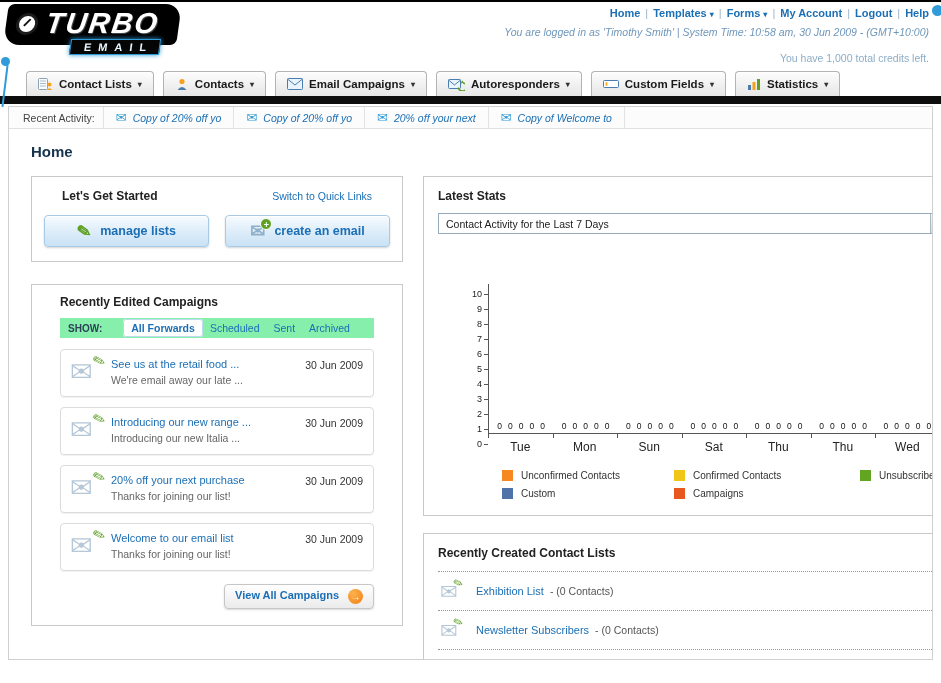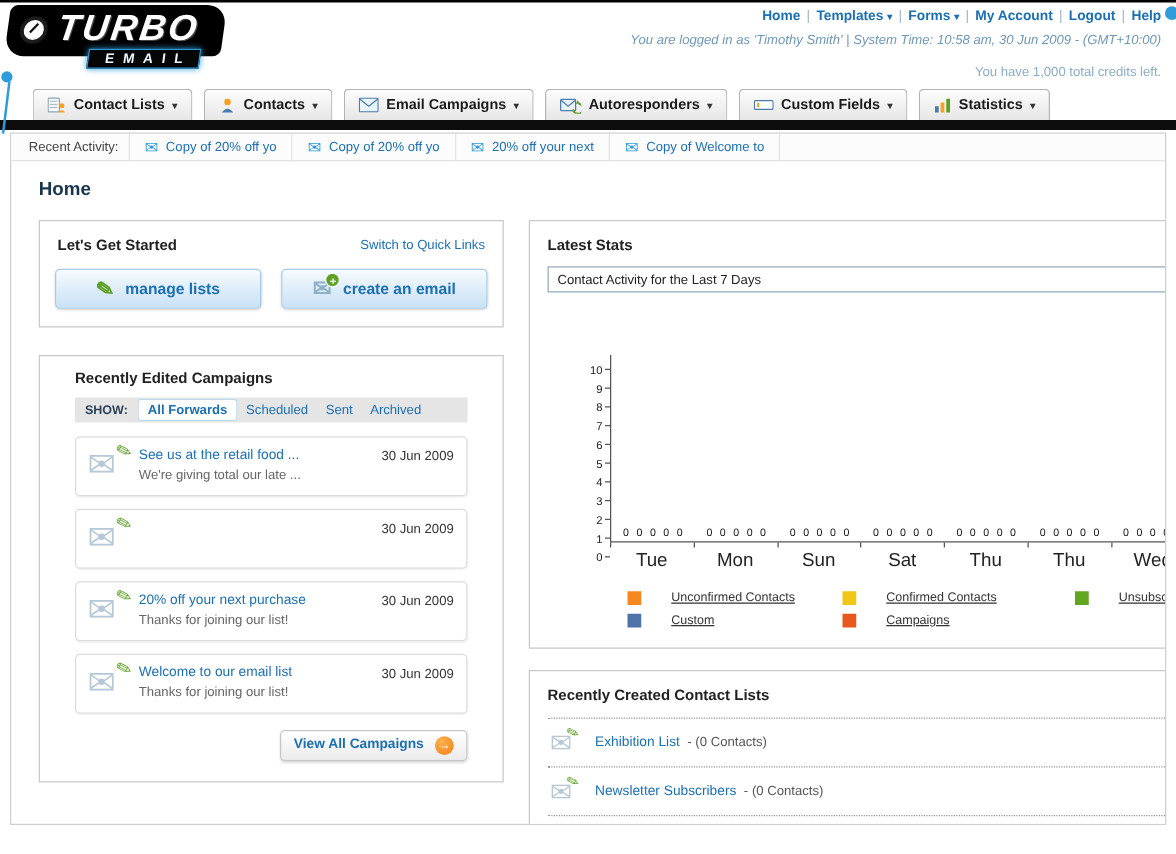--- a/index.html
+++ b/index.html
@@ -68,34 +68,34 @@
   .frame { margin:2px 8px 0; border:1px solid #d0d0d0; height:554px; background:#fff; overflow:hidden; }
   .activity-bar {
     height:22px; display:flex; align-items:center;
     background:#fcfcfc; border-bottom:1px solid #e2e2e2;
     padding:0 6px 0 14px; font-size:10.5px;
   }
   .activity-label { color:#444; margin-right:8px; }
   .act-item { display:inline-flex; align-items:center; gap:6px; padding:0 12px; border-right:1px solid #e3e3e3; height:22px; }
   .act-item:first-child { border-left:1px solid #e3e3e3; }
   .act-env { color:#2f9ad7; font-size:13px; line-height:12px; }
-  .act-link { color:#1b6fb5; font-size:10.5px; }
+  .act-link { color:#1b6fb5; font-size:10.5px;font-style:italic; }
 
   .content { padding:12px 22px 0; }
   .page-title { font-size:15px; font-weight:bold; color:#17344f; margin:2px 0 16px; }
   .cols { display:flex; gap:20px; align-items:flex-start; }
   .col-left { width:372px; flex:none; }
   .col-right { flex:1; }
 
   .panel { border:1px solid #c9c9c9; background:#fff; }
   .panel-title { font-size:12px; font-weight:bold; color:#222; }
 
   
   .get-started { padding:10px 12px 14px; }
-  .gs-head { display:flex; justify-content:space-between; align-items:center; margin:2px 2px 12px; }
+  .gs-head { display:flex; justify-content:space-between; align-items:center; margin:2px 18px 12px; }
   .link.small { color:#1b6fb5; font-size:10.5px; }
   .gs-buttons { display:flex; gap:16px; }
   .big-btn {
     flex:1; height:32px; display:inline-flex; align-items:center; justify-content:center; gap:9px;
     border:1px solid #a7cbe6; border-radius:4px;
     background:linear-gradient(#f7fbfe, #dcecf9 55%, #c9e2f5);
     color:#1b6fb5; font-weight:bold; font-size:12.5px; font-family:inherit;
     box-shadow: inset 0 1px 0 #fff, 0 1px 2px rgba(0,0,0,.18);
     cursor:pointer;
   }
@@ -103,21 +103,21 @@
   .mng-pencil { color:#5da024; font-size:17px; transform:rotate(-10deg); }
   .btn-env { color:#8fb0c9; font-size:18px; line-height:16px; }
   .plus-badge {
     position:absolute; right:-7px; top:-5px; width:12px; height:12px; border-radius:50%;
     background:#5da024; color:#fff; font-size:9px; line-height:12px; text-align:center; font-weight:bold;
     border:1px solid #fff;
   }
 
   
   .campaigns { margin-top:22px; padding:10px 28px 16px; }
-  .show-bar { background:#e5e5e5; padding:4px 8px; display:flex; align-items:center; gap:8px; margin:9px 0 11px; }
+  .show-bar { background:#86efac; padding:4px 8px; display:flex; align-items:center; gap:21px; margin:9px 0 11px; }
   .show-label { font-size:10px; font-weight:bold; color:#2b4257; }
   .ftab { color:#1b6fb5; font-size:10.5px; padding:2px 7px; }
   .ftab.active { background:#fff; border:1px solid #bcd9ee; border-radius:3px; font-weight:bold; }
   .citem {
     position:relative; border:1px solid #dcdcdc; border-radius:4px;
     padding:8px 86px 9px 50px; margin-bottom:10px; min-height:48px;
     box-shadow:0 1px 1px rgba(0,0,0,.06);
   }
   .envp { position:relative; display:inline-block; width:32px; height:26px; }
   .citem .envp { position:absolute; left:9px; top:10px; }
@@ -159,24 +159,24 @@
   .ytick { position:absolute; right:0; transform:translateY(-50%); display:flex; align-items:center; gap:2px; }
   .yt-text { font-size:9px; color:#222; }
   .yt-dash { width:4px; height:1px; background:#555; }
   .plot-wrap { flex:1; }
   .plot { height:150px; border-left:1px solid #555; border-bottom:1px solid #555; display:flex; }
   .cgroup { flex:1; position:relative; }
   .zeros { position:absolute; left:0; right:0; bottom:2px; display:flex; justify-content:center; gap:6px; }
   .zval { font-size:8.5px; color:#111; }
   .xlabels { display:flex; position:relative; }
   .xlabels::after { content:''; position:absolute; right:0; top:0; width:1px; height:4px; background:#555; }
-  .xcell { flex:1; text-align:center; font-size:15px; color:#222; padding-top:6px; position:relative; }
+  .xcell { flex:1; text-align:center; font-size:12px; color:#222; padding-top:6px; position:relative; }
   .xcell::before { content:''; position:absolute; left:0; top:0; width:1px; height:4px; background:#555; }
   .legend { display:grid; grid-template-columns:172px 186px auto; row-gap:7px; margin:16px 0 2px 34px; }
-  .legend-item { display:flex; align-items:center; gap:24px;text-decoration:underline; }
+  .legend-item { display:flex; align-items:center; gap:8px; }
   .swatch { width:11px; height:11px; display:inline-block; }
   .ltext { font-size:10px; color:#333; }
 
   
   .clists { margin-top:17px; padding:12px 14px 14px; }
   .clist-items { margin-top:11px; border-bottom:1px dotted #999; }
   .clrow { display:flex; align-items:center; gap:10px; padding:8px 2px; border-top:1px dotted #999; }
   .envp-small { transform:scale(.78); transform-origin:left center; width:26px; height:22px; }
   .cl-link { color:#1b6fb5; font-size:11px; }
   .cl-count { color:#555; font-size:10.5px; margin-left:-4px; }
@@ -326,28 +326,29 @@
           <div class="show-bar">
             <span class="show-label">SHOW:</span>
             <span class="show-tabs"><a class="ftab active" href="#">All Forwards</a><a class="ftab" href="#">Scheduled</a><a class="ftab" href="#">Sent</a><a class="ftab" href="#">Archived</a></span>
           </div>
           <div class="campaign-list">
               <div class="citem">
                 <span class="envp">
                   <span class="envp-body">✉</span>
                   <span class="envp-pencil">✎</span>
                 </span>
-                <div class="ctext"><a class="ctitle" href="#">See us at the retail food ...</a><div class="csub">We're giving total our late ...</div></div>
+                <div class="ctext"><a class="ctitle" href="#">See us at the retail food ...</a><div class="csub">We're email away our late ...</div></div>
                 <span class="cdate">30 Jun 2009</span>
               </div>
               <div class="citem">
                 <span class="envp">
                   <span class="envp-body">✉</span>
                   <span class="envp-pencil">✎</span>
                 </span>
+                <div class="ctext"><a class="ctitle" href="#">Introducing our new range ...</a><div class="csub">Introducing our new Italia ...</div></div>
                 <span class="cdate">30 Jun 2009</span>
               </div>
               <div class="citem">
                 <span class="envp">
                   <span class="envp-body">✉</span>
                   <span class="envp-pencil">✎</span>
                 </span>
                 <div class="ctext"><a class="ctitle" href="#">20% off your next purchase</a><div class="csub">Thanks for joining our list!</div></div>
                 <span class="cdate">30 Jun 2009</span>
               </div>

